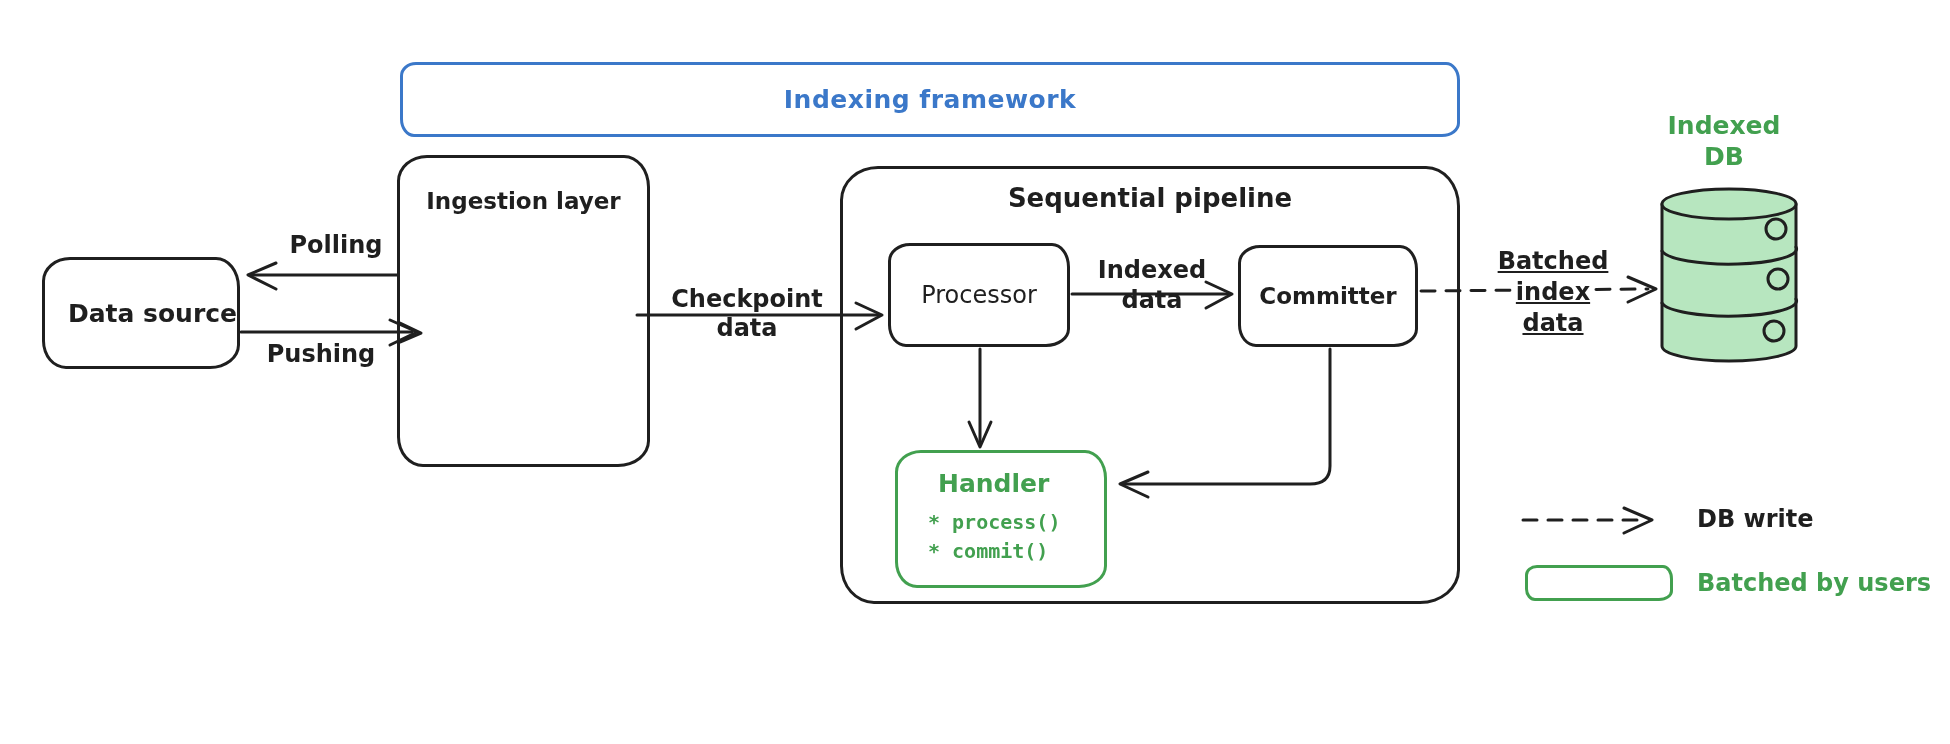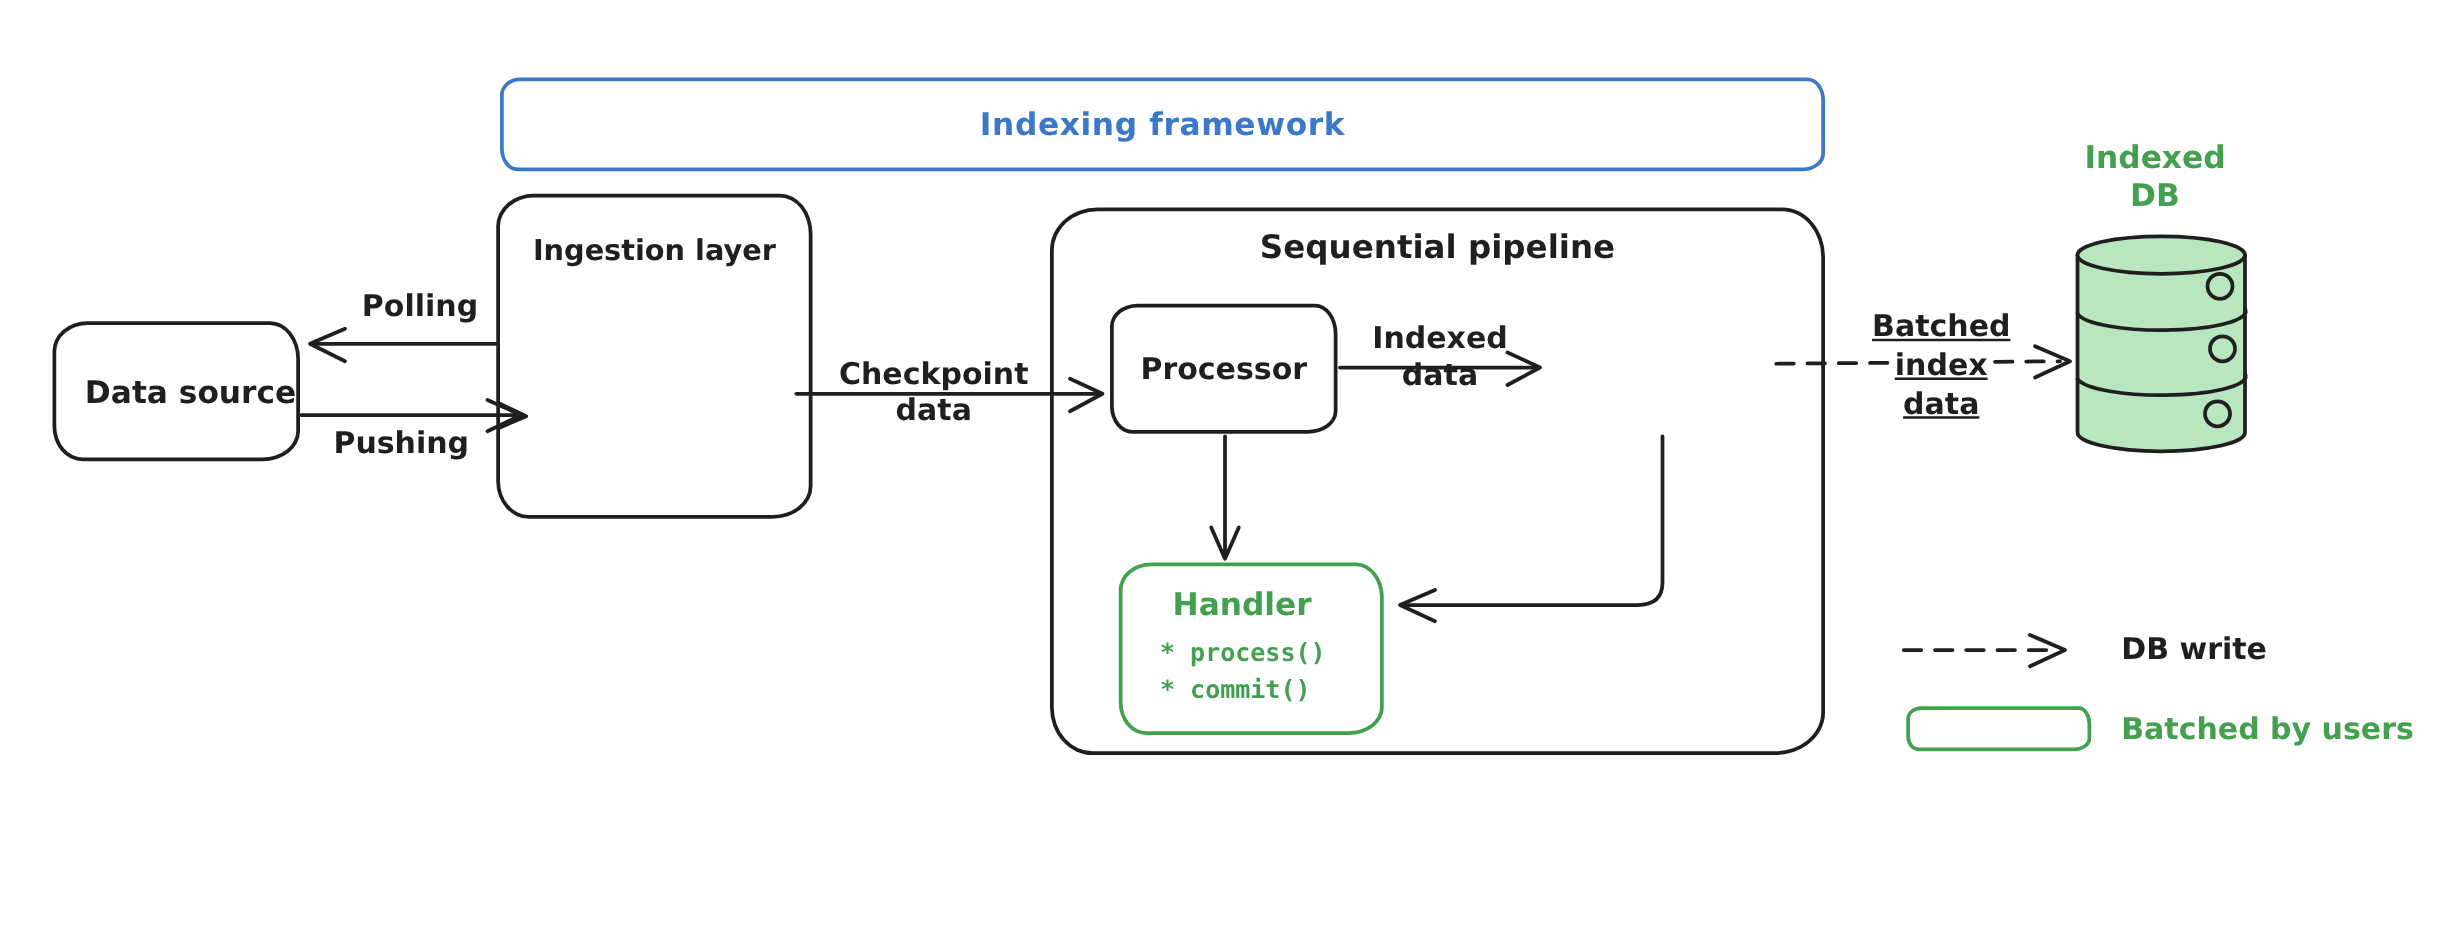--- a/index.html
+++ b/index.html
@@ -19,21 +19,21 @@
   .box{position:absolute;border:3px solid #1f1f1f;background:transparent;}
   .frame-box{
     left:400px;top:62px;width:1060px;height:75px;
     border:3px solid #3b78c9;
     border-radius:16px 14px 18px 14px / 14px 18px 14px 18px;
     display:flex;align-items:center;justify-content:center;
   }
   .frame-title{color:#3b78c9;font-size:25px;font-weight:600;letter-spacing:.5px;}
 
   .ingestion-box{
-    left:397px;top:155px;width:253px;height:260px;
+    left:397px;top:155px;width:253px;height:312px;
     border-radius:30px 26px 32px 26px / 26px 32px 26px 30px;
   }
   .ingestion-title{position:absolute;left:50%;top:30px;transform:translateX(-50%);
     font-size:23px;font-weight:600;white-space:nowrap;}
 
   .datasource-box{
     left:42px;top:257px;width:198px;height:112px;
     border-radius:28px 24px 30px 24px / 24px 30px 24px 28px;
     display:flex;align-items:center;justify-content:flex-end;
   }
@@ -51,21 +51,21 @@
     border-radius:38px 34px 40px 34px / 34px 40px 34px 38px;
   }
   .pipeline-title{position:absolute;left:50%;top:14px;transform:translateX(-50%);
     font-size:26px;font-weight:600;white-space:nowrap;}
 
   .processor-box{
     left:888px;top:243px;width:182px;height:104px;
     border-radius:22px 18px 24px 18px / 18px 24px 18px 22px;
     display:flex;align-items:center;justify-content:center;
   }
-  .processor-box .lbl{font-size:24px;font-weight:700;}
+  .processor-box .lbl{font-size:24px;font-weight:400;}
 
   .committer-box{
     left:1238px;top:245px;width:180px;height:102px;
     border-radius:22px 18px 24px 18px / 18px 24px 18px 22px;
     display:flex;align-items:center;justify-content:center;
   }
   .committer-box .lbl{font-size:23px;font-weight:600;}
 
   .handler-box{
     left:895px;top:450px;width:212px;height:138px;
@@ -171,20 +171,23 @@
 
 
   <div class="box pipeline-box">
     <span class="pipeline-title">Sequential pipeline</span>
   </div>
 
   <div class="box processor-box">
     <span class="lbl">Processor</span>
   </div>
 
+  <div class="box committer-box">
+    <span class="lbl">Committer</span>
+  </div>
 
   <div class="box handler-box">
     <div class="handler-title">Handler</div>
     <div class="handler-method">* process()</div>
     <div class="handler-method">* commit()</div>
   </div>
 
   <div class="edge-label polling-label">Polling</div>
   <div class="edge-label pushing-label">Pushing</div>
 

